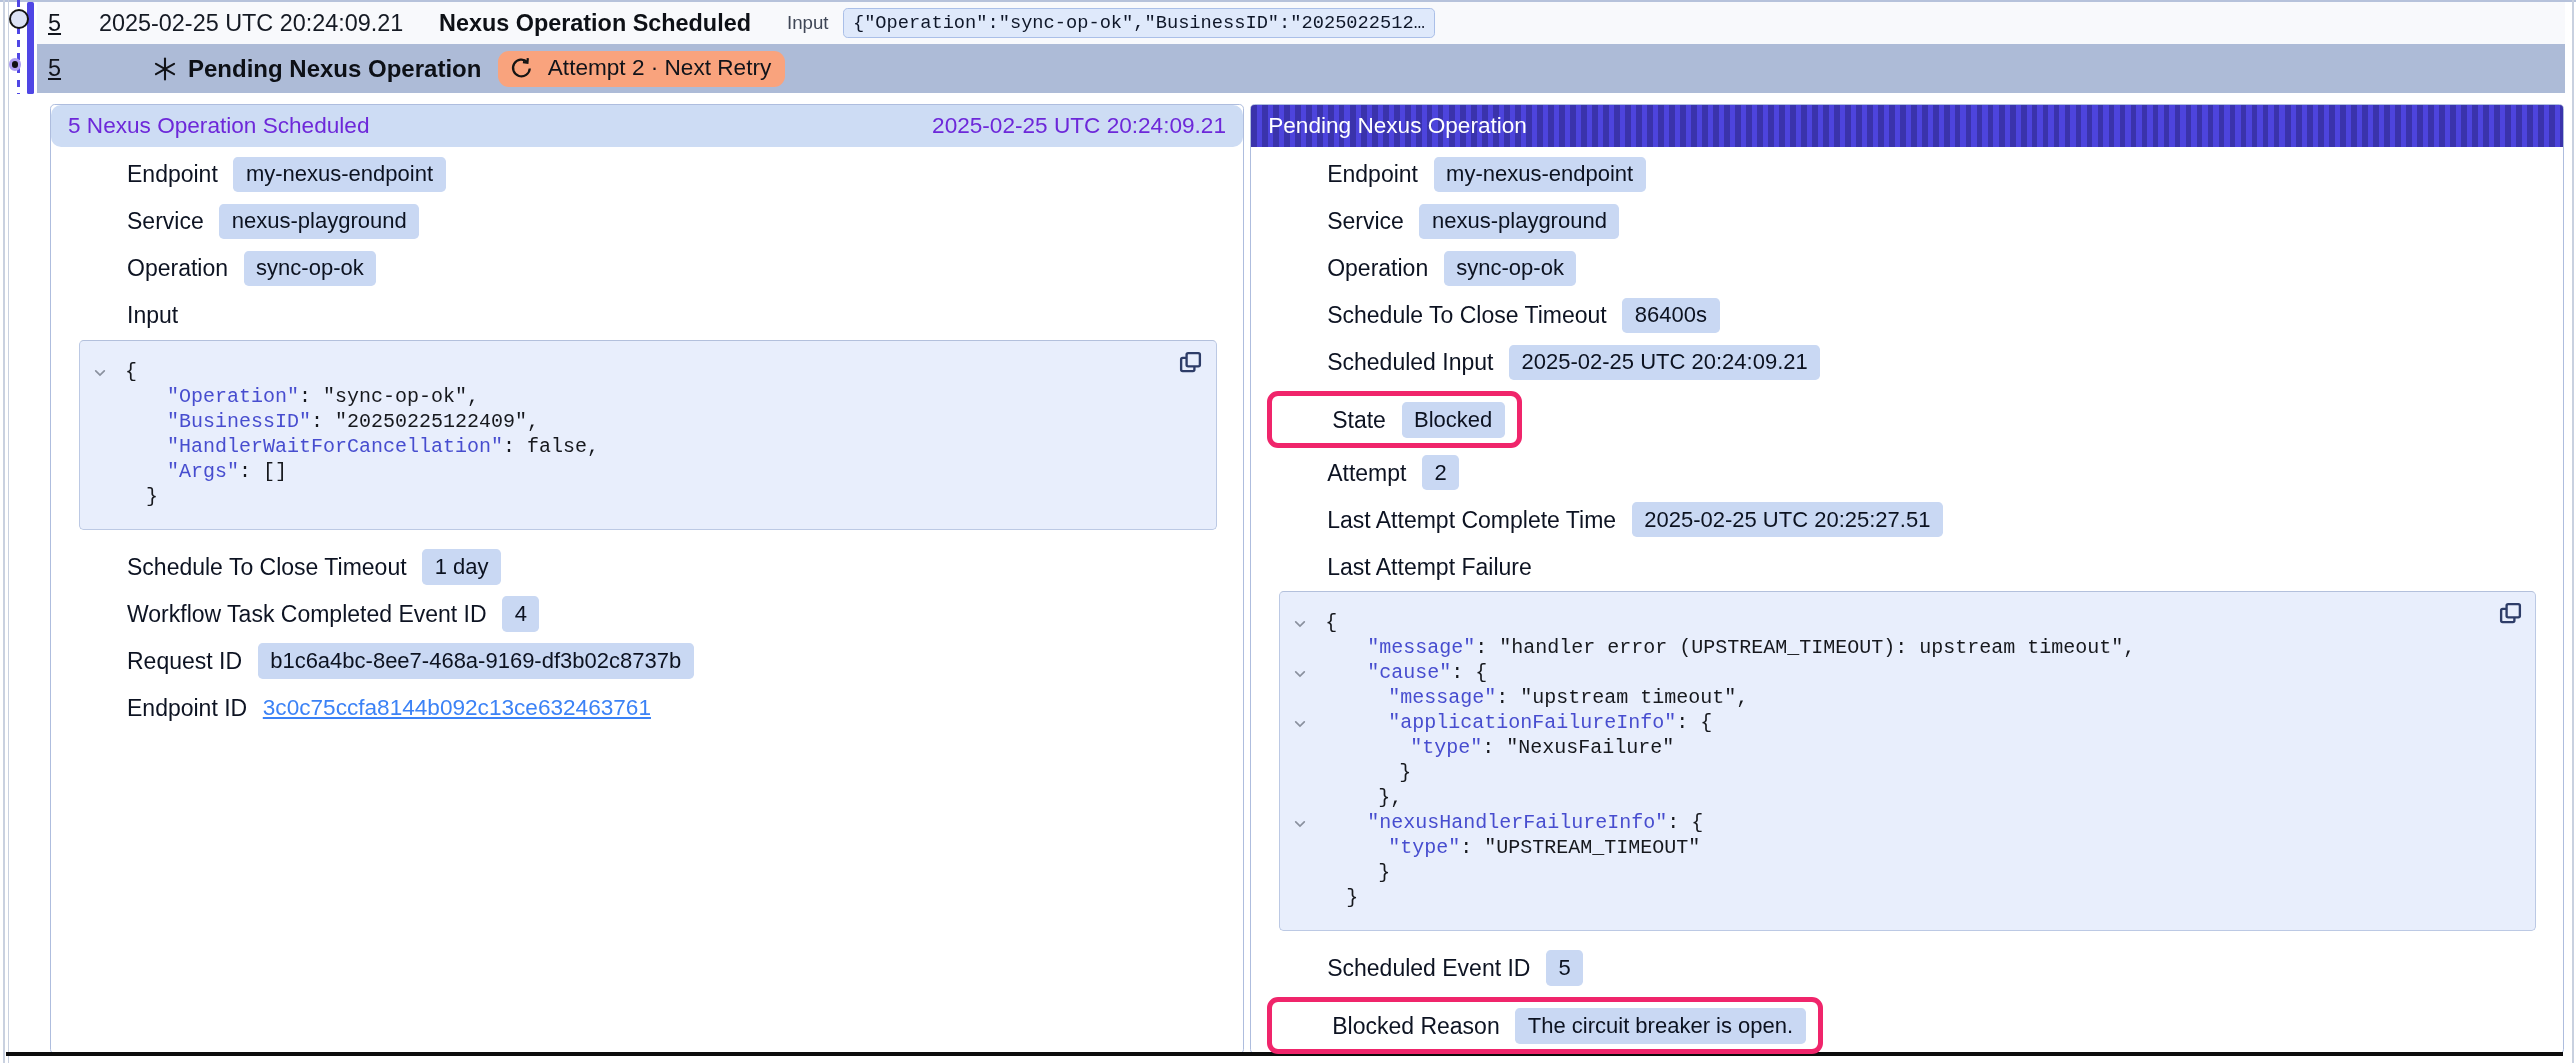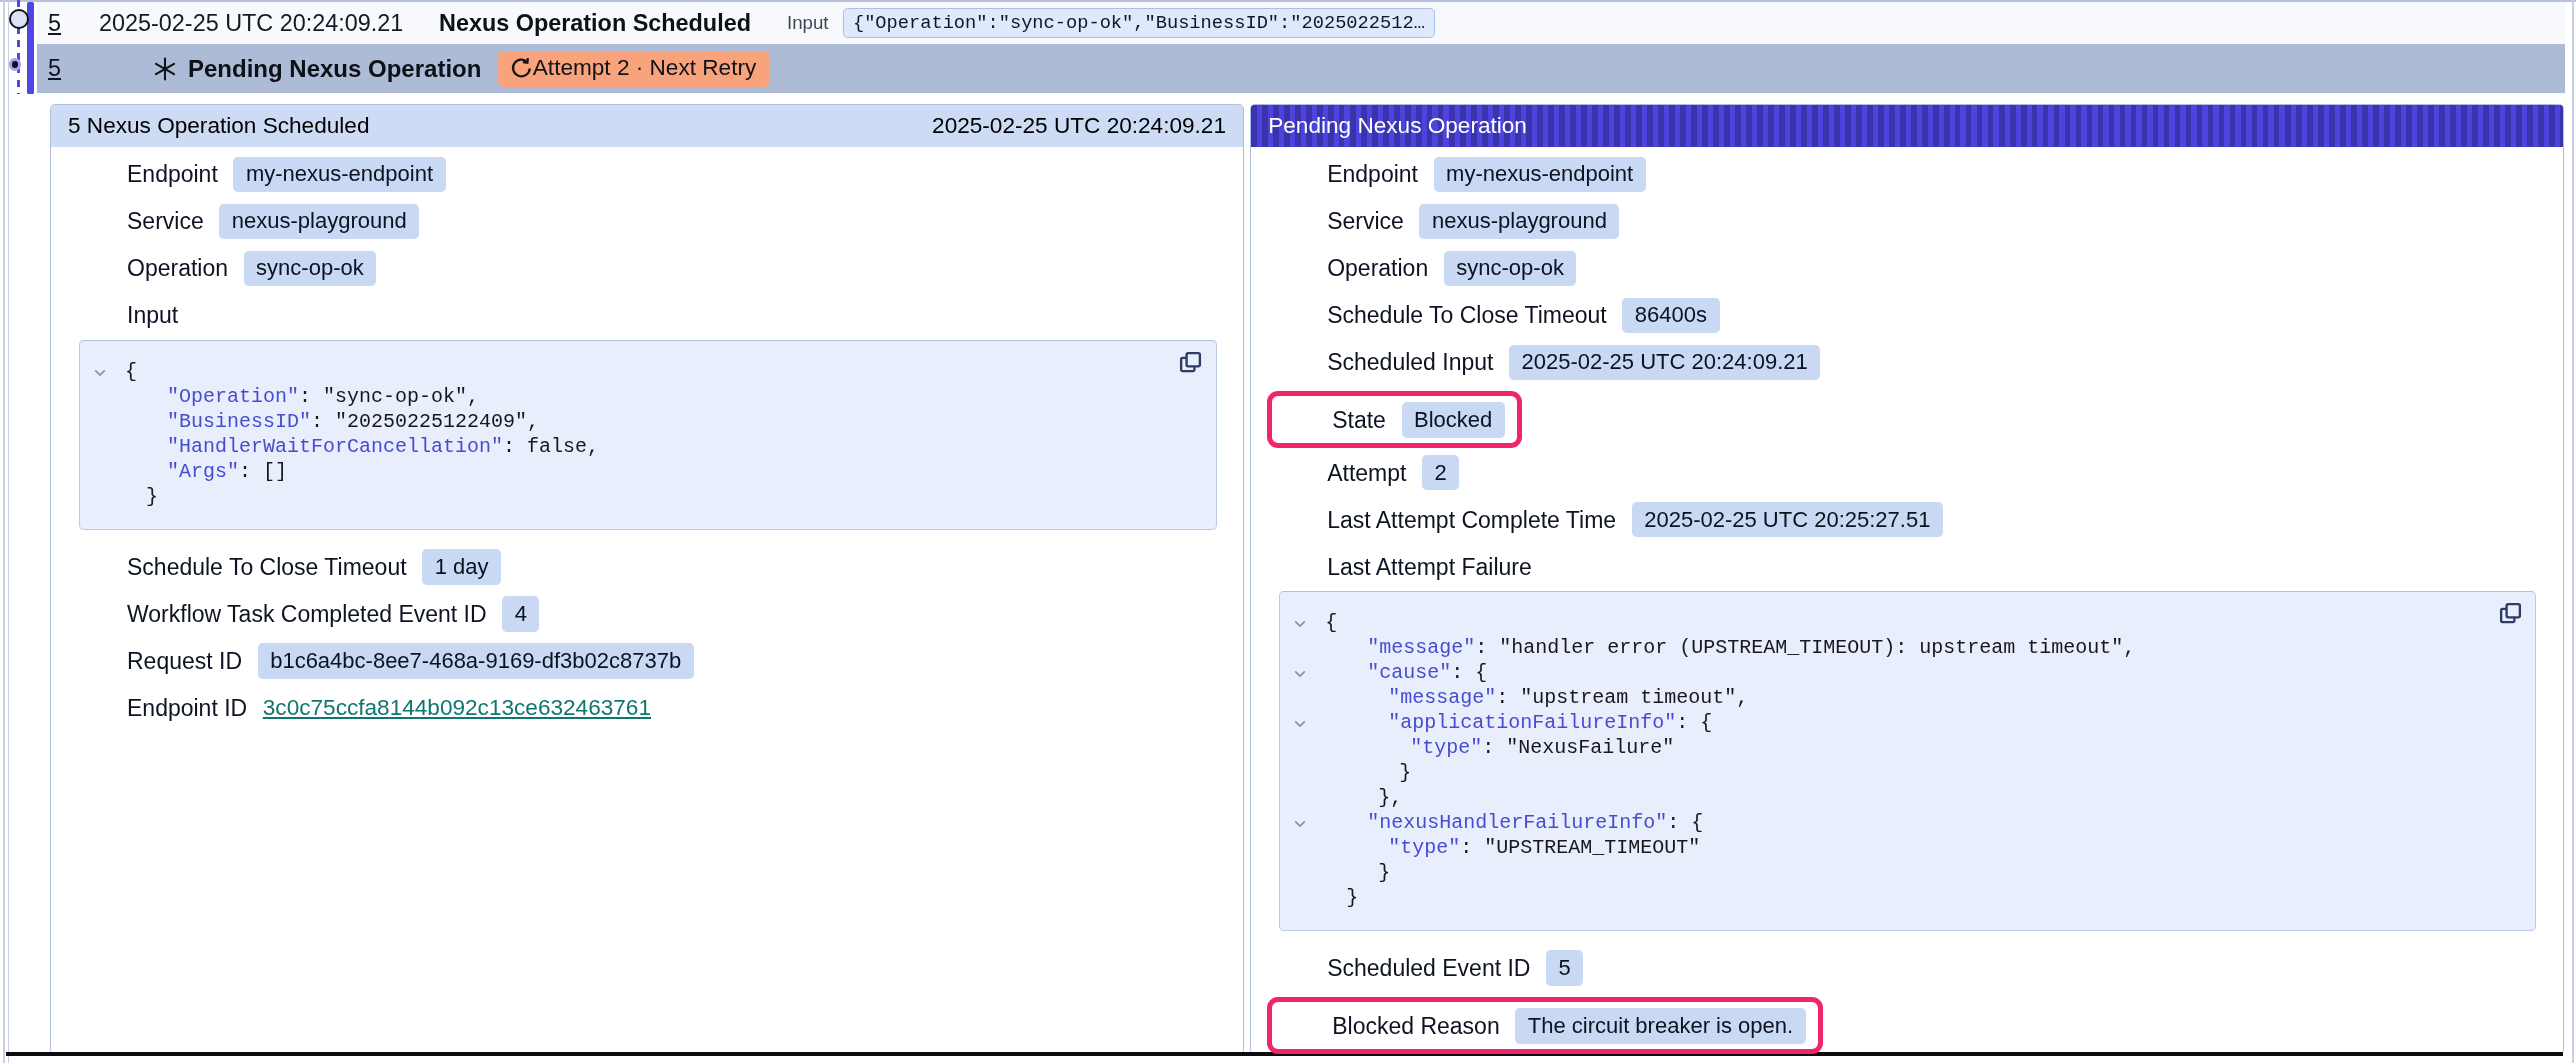--- a/index.html
+++ b/index.html
@@ -29,40 +29,40 @@
   .hrow.r2 { height:49px; background:#adbbd7; }
   .evt-id { width:44px; font-size:23.4px; color:#10141c; text-decoration:underline; }
   .evt-time { font-size:23.4px; color:#151a24; margin-left:7px; min-width:306px; }
   .evt-title { font-size:23.4px; font-weight:700; color:#0d1016; margin-left:34px;text-align:right; }
   .input-mini-label { font-size:18.7px; color:#3f4656; margin-left:36px; }
   .json-preview { margin-left:14px; background:#dfe9fb; border:1.6px solid #aabfe8; border-radius:4.7px;
     padding:3.1px 9.4px; font-family:"Liberation Mono", monospace; font-size:18.7px; color:#0f1729;
     white-space:nowrap; max-width:616px; overflow:hidden; }
   .asterisk-icon { margin-left:61px; display:inline-flex; }
   .hrow.r2 .evt-title { margin-left:11px; font-size:24px; }
-  .attempt-badge { margin-left:17px; background:#f9a37d; border-radius:6px; padding:4.7px 14px 5.5px 11px;
-    display:inline-flex; align-items:center; gap:0; font-size:22.6px; color:#10131a; }
+  .attempt-badge { margin-left:17px; background:#f9a37d; border-radius:11px; padding:4.7px 14px 5.5px 11px;
+    display:inline-flex; align-items:center; gap:15px; font-size:22.6px; color:#10131a; }
 
   
   .detail { position:absolute; left:50px; right:12.5px; top:104px; height:950px; display:flex; gap:6.2px; }
   .panel { border:1.6px solid #aebdde; border-radius:4.7px; background:#fff; height:100%; overflow:visible; position:relative; }
   .panel.left { width:1194px; }
   .panel.right { flex:1; }
   .panel-header { height:42px; display:flex; align-items:center; justify-content:space-between;
     padding:0 17px; font-size:22.6px; border-radius:3.1px 3.1px 0 0; }
-  .panel.left .panel-header { background:#cddcf4; color:#000000; }
+  .panel.left .panel-header { background:#cddcf4; color:#6d28d9;border-radius:10px; }
   .panel.right .panel-header { color:#ffffff;
     background:repeating-linear-gradient(90deg,#3a33ab 0 5.5px,#4d44dd 5.5px 11px); }
   .panel-body { padding:9.4px 26.5px 0 28px; }
 
   .field { display:flex; align-items:center; gap:15.6px; margin-bottom:11px; min-height:36px; }
   .flabel { font-size:23px; color:#0d1322; line-height:36px; white-space:nowrap;margin-left:48px; }
   .fbadge { background:#c9d8f3; border-radius:4.7px; padding:3.9px 12.5px; font-size:22px;
     line-height:28px; color:#0c1220; white-space:nowrap; }
-  .flink { font-size:22.6px; color:#0f766e; text-decoration:underline; cursor:pointer; }
+  .flink { font-size:22.6px; color:#3b82f6; text-decoration:underline; cursor:pointer; }
   .hl-wrap { display:inline-flex; align-items:center; gap:15.6px; border:5.5px solid #f0256b;
     border-radius:11px; padding:5.5px 12.5px; margin-left:-12.5px; background:#fff;
     position:relative; z-index:3; }
   .field.hl-row { margin-bottom:6.2px; margin-top:0; }
 
   .code-label { margin-top:1.6px; margin-bottom:0; }
   .codeblock { position:relative; margin:6.2px 0 18.7px 0; background:#e8eefc; border:1.6px solid #bcc9e4;
     border-top-color:#b3c0dc; border-radius:4.7px; padding:18.7px 15.6px 20px 11px;
     font-family:"Liberation Mono", monospace; font-size:20px; line-height:25px; color:#16181d; }
   .cline { position:relative; white-space:pre; }

